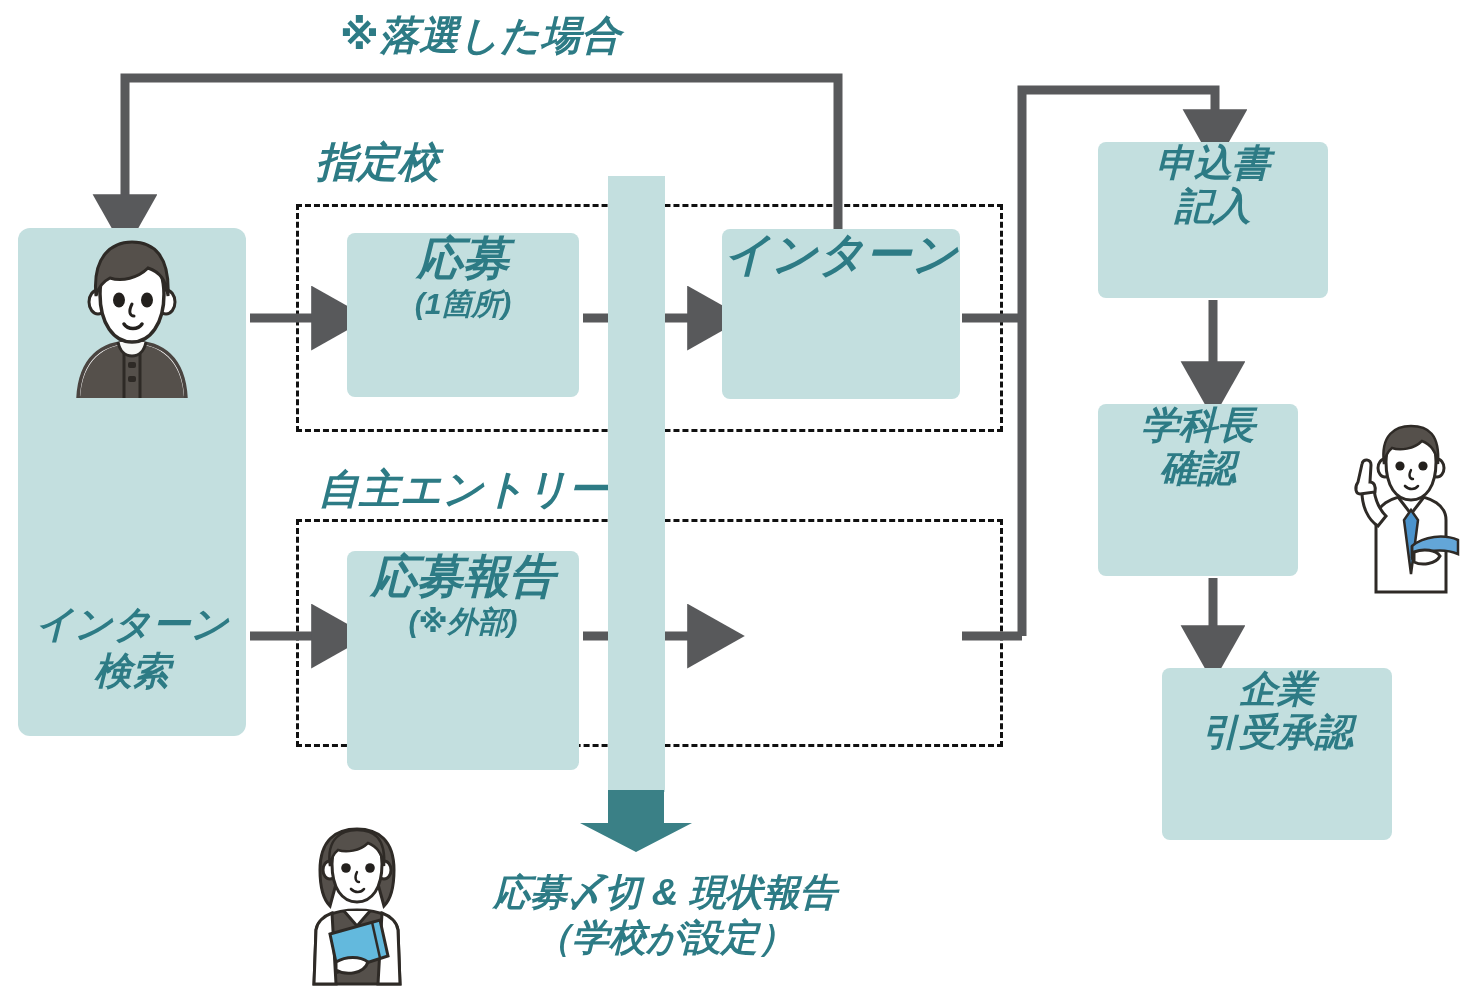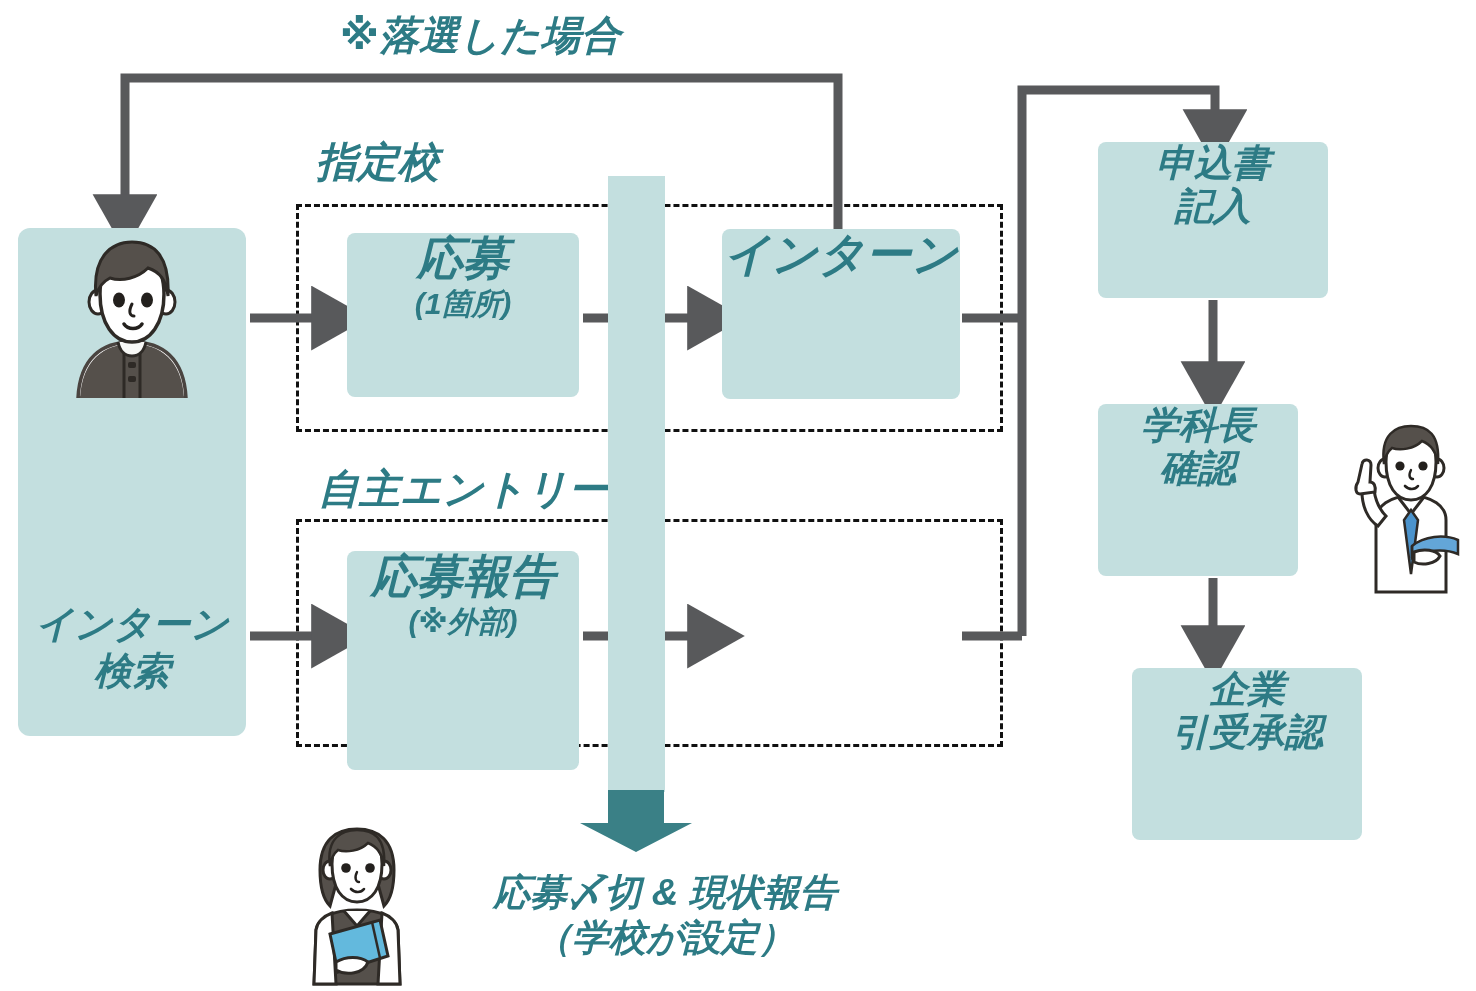--- a/index.html
+++ b/index.html
@@ -60,21 +60,21 @@
               justify-content:flex-end; padding-bottom:42px;}
   #box-search .main{font-size:38px; line-height:1.22;}
 
   #box-apply   {left:347px; top:233px; width:232px; height:164px;}
   #box-screen  {left:722px; top:229px; width:238px; height:170px;}
   #box-report  {left:347px; top:551px; width:232px; height:219px;}
   #box-result  {left:722px; top:549px; width:238px; height:172px;}
 
   #box-form    {left:1098px; top:142px; width:230px; height:156px;}
   #box-head    {left:1098px; top:404px; width:200px; height:172px;}
-  #box-company {left:1132px; top:668px; width:230px; height:172px;}
+  #box-company {left:1162px; top:668px; width:230px; height:172px;}
 
   
   #deadline-band{
     left:608px; top:176px; width:57px; height:616px;
     background:#c3dfdf;
   }
   #deadline-arrow{ left:576px; top:790px; width:120px; height:64px; }
 
   .bottom-caption{
     left:430px; top:870px; width:470px;

